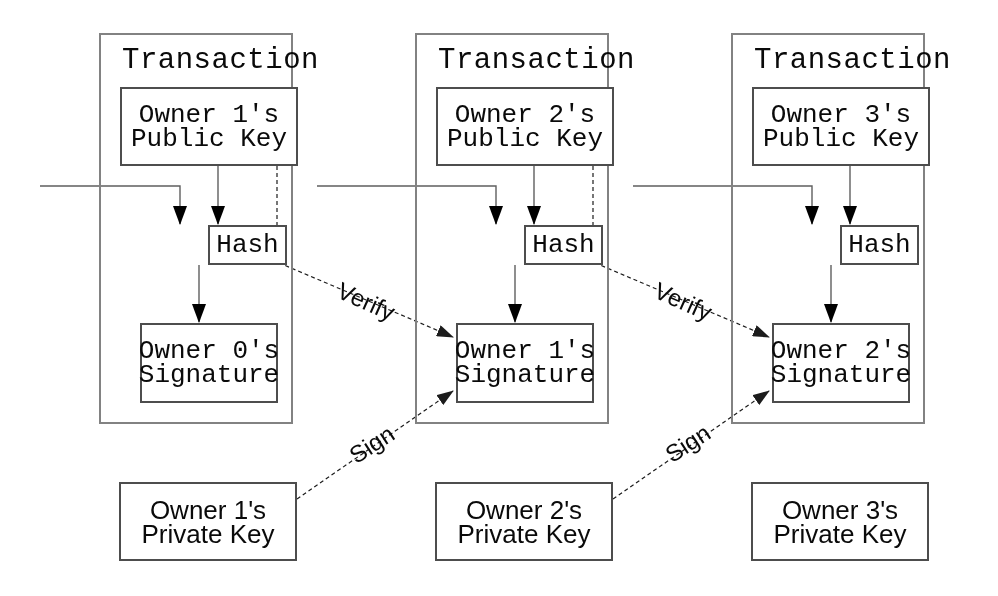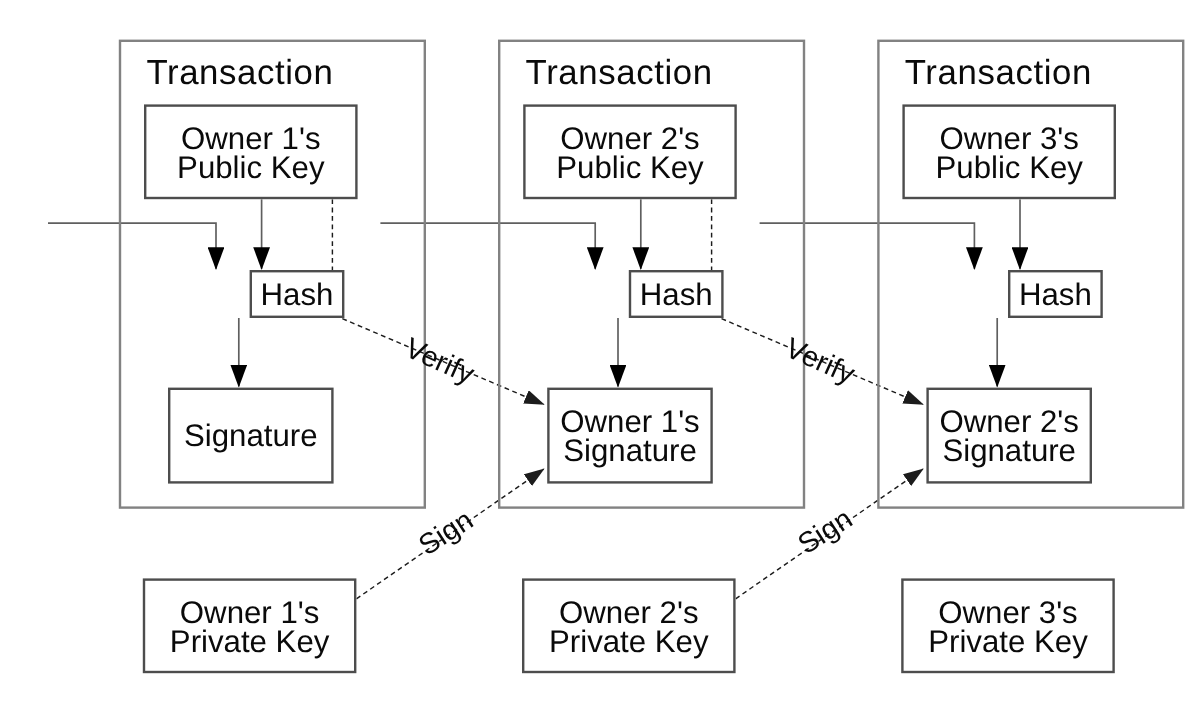--- a/index.html
+++ b/index.html
@@ -16,22 +16,22 @@
     position:relative;width:998px;height:596px;background:var(--bg);
     font-family:"Liberation Sans","DejaVu Sans",sans-serif;color:var(--text);
     overflow:hidden;
   }
   .connectors{position:absolute;left:0;top:0;z-index:0;}
   .connectors .solid{stroke:var(--line);stroke-width:1.4;fill:none;}
   .connectors .dashed{stroke:var(--dash);stroke-width:1.2;fill:none;stroke-dasharray:4 3;}
   #arrow-solid path{fill:var(--arrow);}
   #arrow-dash path{fill:var(--dash);}
   .tx{
-    position:absolute;top:33px;width:256px;height:391px;
-    border:2px solid var(--box-border);box-sizing:border-box;z-index:1;
+    position:absolute;top:33px;width:194px;height:391px;
+    border:2px solid var(--box-border);box-sizing:border-box;z-index:1;font-family:Liberation Mono, monospace;
   }
   .tx-title{
     position:absolute;left:21px;top:9px;font-size:29px;letter-spacing:.5px;line-height:34px;
     white-space:nowrap;
   }
   .inner{
     position:absolute;border:2px solid var(--inner-border);box-sizing:border-box;
     background:var(--bg);display:flex;flex-direction:column;align-items:center;justify-content:center;
     text-align:center;font-size:26px;line-height:24px;white-space:nowrap;
   }
@@ -87,20 +87,21 @@
   <div class="tx" style="left:99px">
     <div class="tx-title">Transaction</div>
     <div class="inner pubkey">
       <div>Owner 1's</div>
       <div>Public Key</div>
     </div>
     <div class="inner hashbox">
       <div>Hash</div>
     </div>
     <div class="inner sigbox">
+      <div>Owner 0's</div>
       <div>Signature</div>
     </div>
   </div>
 
   <div class="tx" style="left:415px">
     <div class="tx-title">Transaction</div>
     <div class="inner pubkey">
       <div>Owner 2's</div>
       <div>Public Key</div>
     </div>

